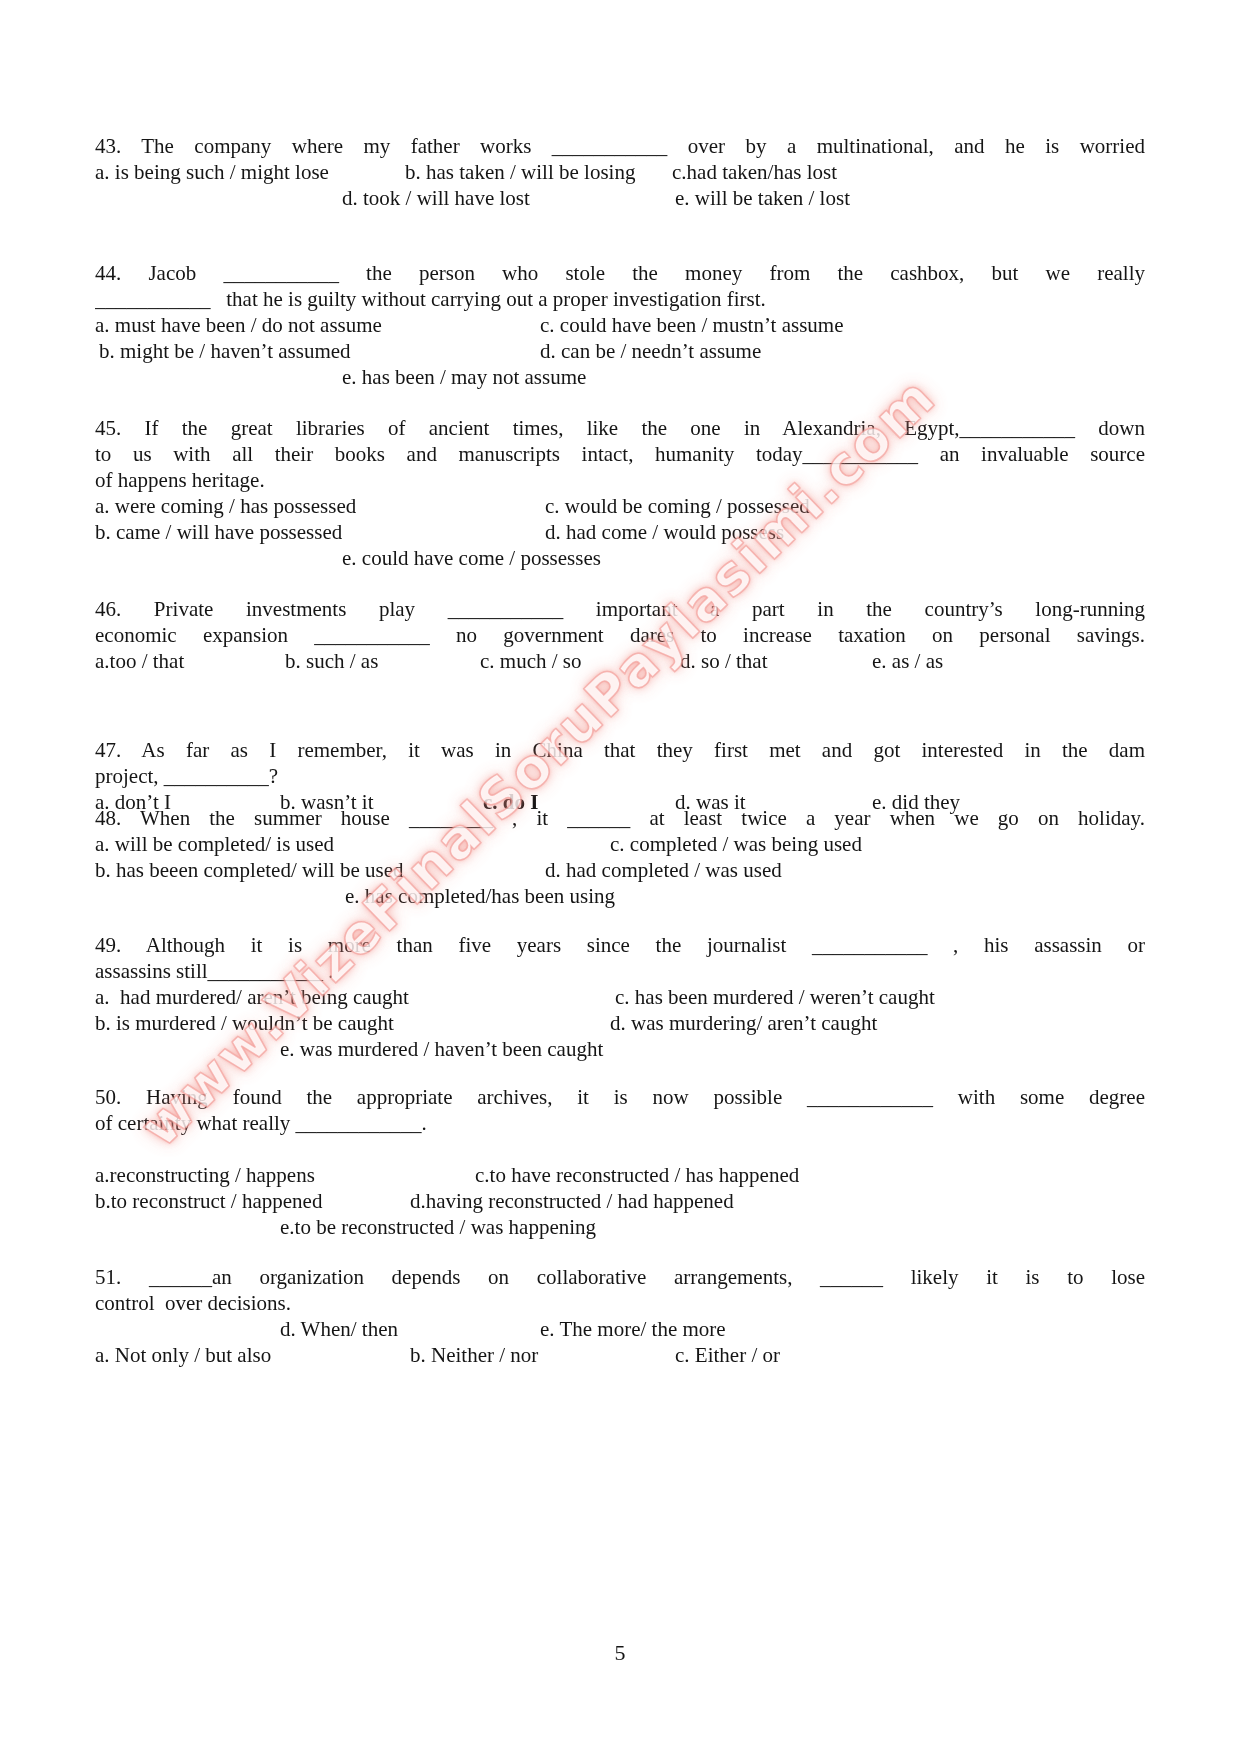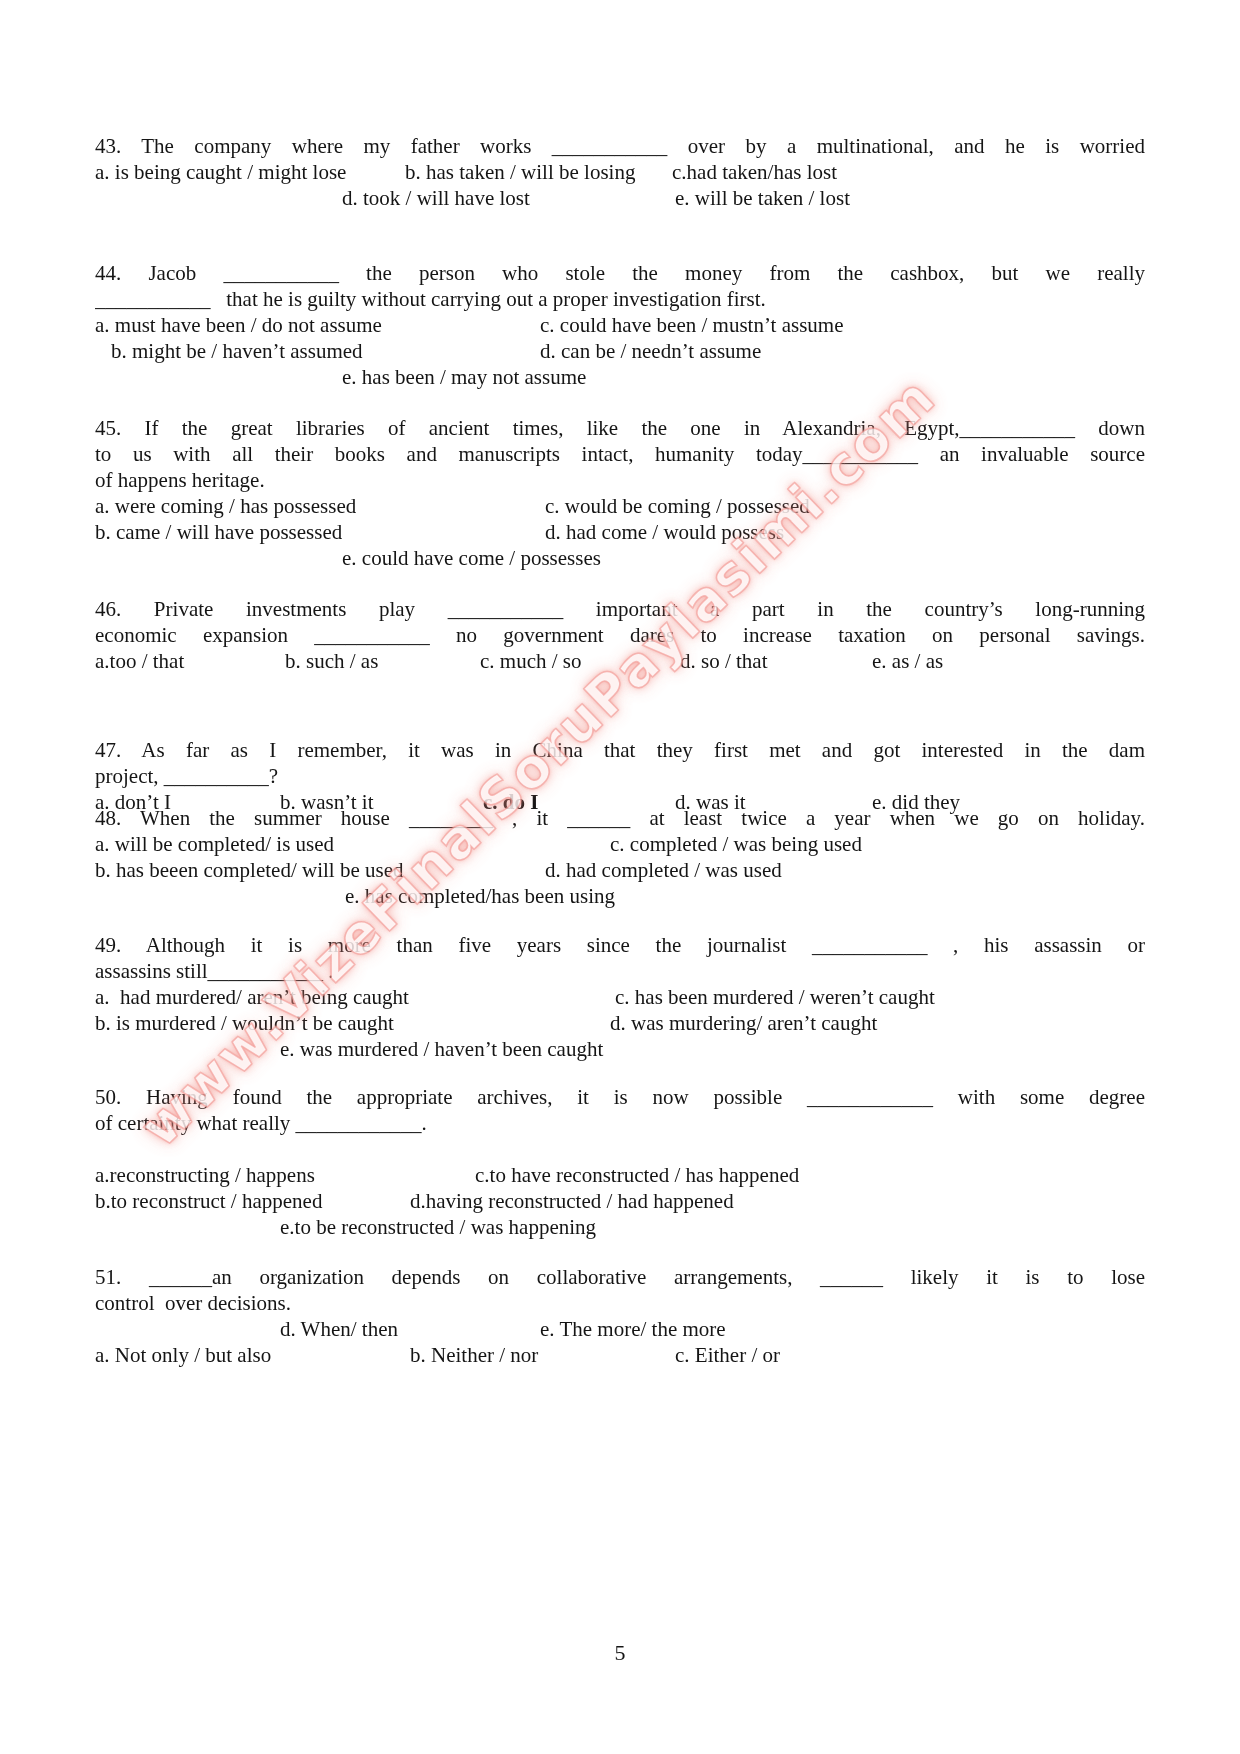--- a/index.html
+++ b/index.html
@@ -70,38 +70,38 @@
   }
 </style>
 </head>
 <body>
 
 <div class="page">
   <div id="questions">
       <div class="question" style="top: 133px;">
         <div class="bline just">43.    The company where my father works ___________ over by a multinational, and he is worried</div>
         <div class="orow">
-          <span class="opt" style="left: 0px;">a. is being caught / might lose</span>
+          <span class="opt" style="left: 0px;">a. is being such / might lose</span>
           <span class="opt" style="left: 310px;">b. has taken / will be losing</span>
           <span class="opt" style="left: 577px;">c.had taken/has lost</span>
         </div>
         <div class="orow">
           <span class="opt" style="left: 247px;">d. took / will have lost</span>
           <span class="opt" style="left: 580px;">e. will be taken / lost</span>
         </div>
       </div>
       <div class="question" style="top: 260px;">
         <div class="bline just">44.   Jacob ___________ the person who stole the money from the cashbox, but we really</div>
         <div class="bline raw">___________   that he is guilty without carrying out a proper investigation first.</div>
         <div class="orow">
           <span class="opt" style="left: 0px;">a. must have been / do not assume</span>
           <span class="opt" style="left: 445px;">c. could have been / mustn’t assume</span>
         </div>
         <div class="orow">
-          <span class="opt" style="left: 16px; text-align: center;">b. might be / haven’t assumed</span>
+          <span class="opt" style="left: 4px; text-align: center;">b. might be / haven’t assumed</span>
           <span class="opt" style="left: 445px;">d. can be / needn’t assume</span>
         </div>
         <div class="orow">
           <span class="opt" style="left: 247px;">e. has been / may not assume</span>
         </div>
       </div>
       <div class="question" style="top: 415px;">
         <div class="bline just">45.   If the great libraries of ancient times, like the one in Alexandria, Egypt,___________ down</div>
         <div class="bline just">to us with all their books and manuscripts intact, humanity today___________ an invaluable source</div>
         <div class="bline raw">of happens heritage.</div>

